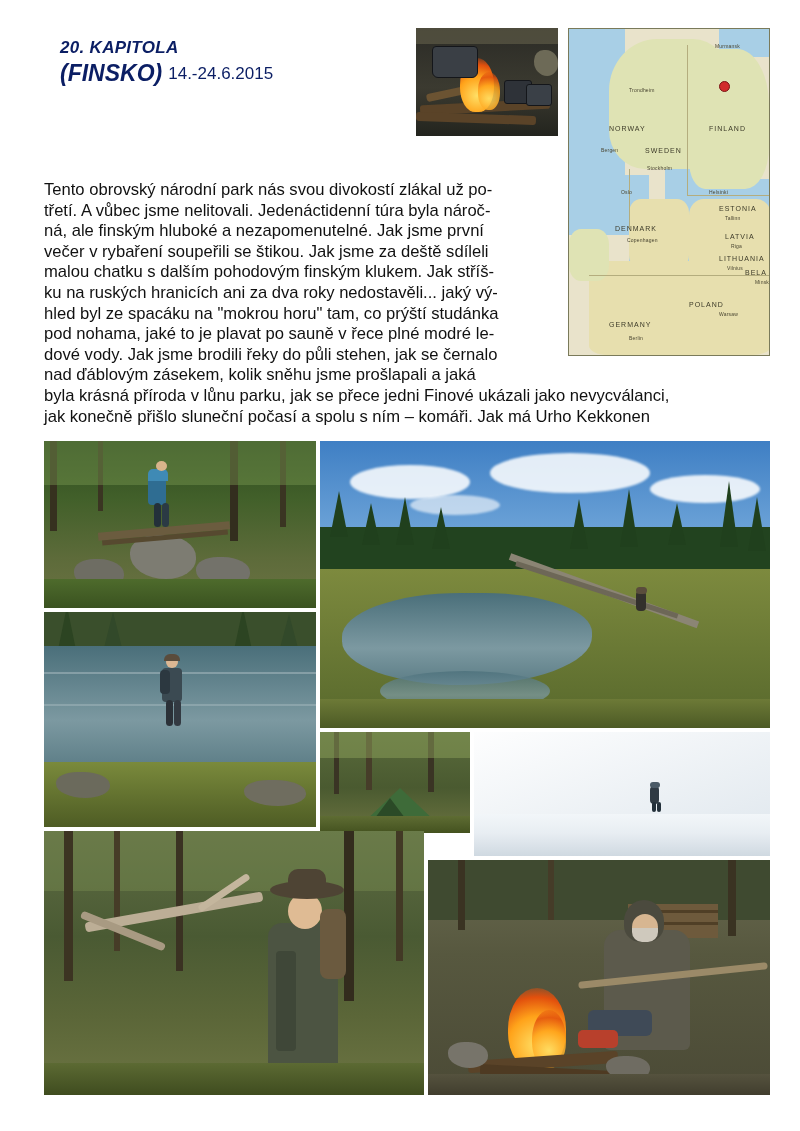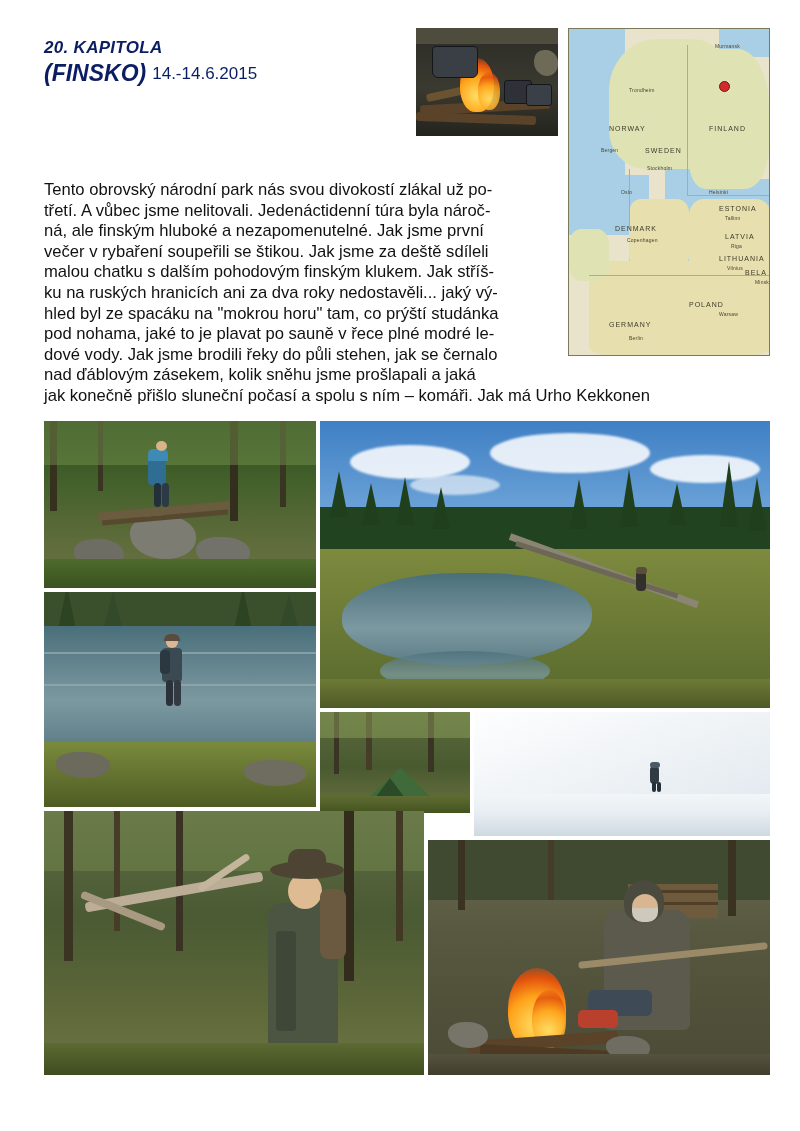--- a/index.html
+++ b/index.html
@@ -24,21 +24,21 @@
     padding: 28px 30px 14px 44px;
   }
 
   
   .header {
     position: relative;
     height: 118px;
   }
   .title-block {
     position: absolute;
-    left: 0;
+    left: 16px;
     top: 10px;
     width: 370px;
   }
   .chapter-label {
     font-style: italic;
     font-weight: bold;
     font-size: 17px;
     letter-spacing: 0.3px;
     color: #0b1e64;
     margin: 0 0 2px 0;
@@ -216,21 +216,21 @@
 </head>
 <body>
 
 <div class="page">
 
   <div class="header">
 
     <div class="title-block">
       <div class="chapter-label">20. KAPITOLA</div>
       <div class="subtitle-row">
-        <span class="country">(FINSKO)</span><span class="dates">14.-14.6.2015</span>
+        <span class="country">(FINSKO)</span><span class="dates">14.-24.6.2015</span>
       </div>
     </div>
 
     <div class="hdr-photo photo-campfire-hdr">
       <div class="layer fire-pot-bg"></div>
       <div class="log" style="left:4px; top:74px; width:130px; height:10px; transform:rotate(-3deg);"></div>
       <div class="log" style="left:0px; top:86px; width:120px; height:9px; transform:rotate(2deg);"></div>
       <div class="log" style="left:10px; top:60px; width:60px; height:8px; transform:rotate(-12deg); background:#6b5332;"></div>
       <div class="flame" style="left:44px; top:30px; width:34px; height:54px;"></div>
       <div class="flame" style="left:62px; top:44px; width:22px; height:38px; opacity:.85;"></div>
@@ -298,20 +298,21 @@
       <p>ná, ale finským hluboké a nezapomenutelné. Jak jsme první</p>
       <p>večer v rybaření soupeřili se štikou. Jak jsme za deště sdíleli</p>
       <p>malou chatku s dalším pohodovým finským klukem. Jak stříš-</p>
       <p>ku na ruských hranicích ani za dva roky nedostavěli... jaký vý-</p>
       <p>hled byl ze spacáku na "mokrou horu" tam, co prýští studánka</p>
       <p>pod nohama, jaké to je plavat po sauně v řece plné modré le-</p>
       <p>dové vody. Jak jsme brodili řeky do půli stehen, jak se černalo</p>
       <p>nad ďáblovým zásekem, kolik sněhu jsme prošlapali a jaká</p>
     </div>
     <div>
+      <p>byla krásná příroda v lůnu parku, jak se přece jedni Finové ukázali jako nevycválanci,</p>
       <p>jak konečně přišlo sluneční počasí a spolu s ním – komáři. Jak má Urho Kekkonen</p>
     </div>
   </div>
 
   <div class="gallery">
 
     <div class="ph p-hiker-bridge">
       <div class="layer" style="background:linear-gradient(#2e4a1f 0%, #42602a 35%, #5d6b3a 70%, #6d7344 100%);"></div>
       <div class="tree" style="left:6px; top:0; width:7px; height:90px; background:#36311f;"></div>
       <div class="tree" style="left:54px; top:0; width:5px; height:70px; background:#3a3522;"></div>

